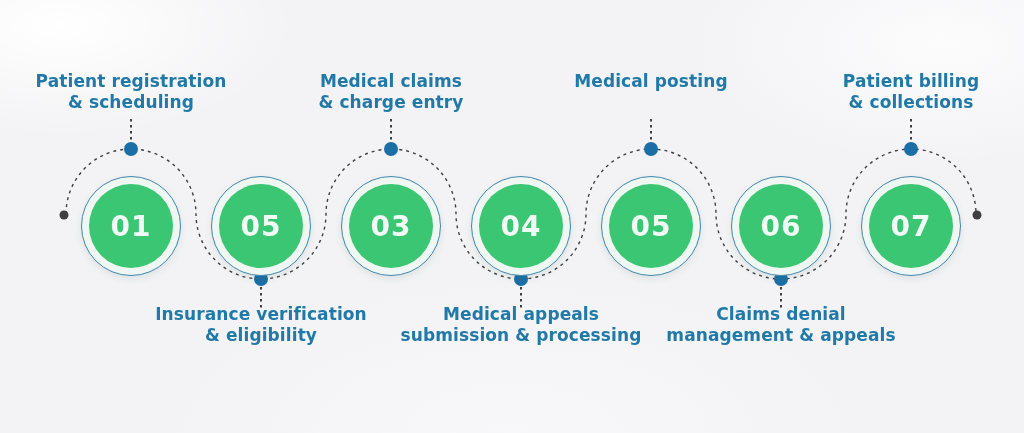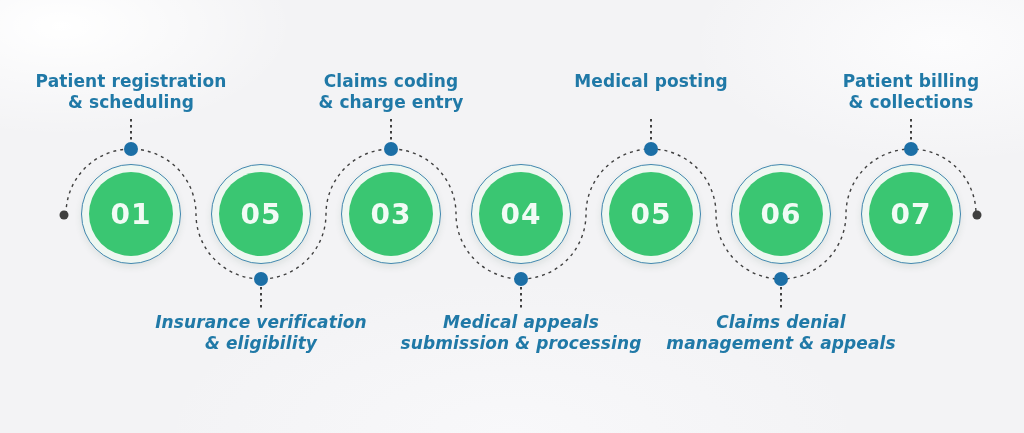--- a/index.html
+++ b/index.html
@@ -40,21 +40,21 @@
     stroke:var(--line);
     stroke-width:2;
     stroke-dasharray:2.5 3.5;
   }
   .ndot{fill:var(--dot);}
   .edot{fill:var(--end);}
   .step{position:absolute;left:0;top:0;}
   .node{
     position:absolute;
     left:calc(var(--cx) - 50px);
-    top:164px;
+    top:176px;
     width:100px;height:100px;
     border-radius:50%;
     border:1.5px solid var(--ring);
     background:var(--gap);
     display:flex;align-items:center;justify-content:center;
     box-shadow:0 3px 7px rgba(40,90,60,0.10);
   }
   .node-inner{
     width:84px;height:84px;border-radius:50%;
     background:var(--green);
@@ -67,21 +67,21 @@
     left:calc(var(--cx) - 135px);
     width:270px;
     text-align:center;
     color:var(--label);
     font-size:17px;font-weight:700;
     line-height:21px;
     letter-spacing:0.1px;
   }
   .label span{display:block;}
   .pos-top{top:71px;}
-  .pos-bottom{top:312px;font-style:italic;}
+  .pos-bottom{top:304px;}
 </style>
 </head>
 <body>
 
 <div class="canvas">
 
   <svg class="connector" viewBox="0 0 1024 433" aria-hidden="true">
     <path class="wave" d="M66 214 A65 65 0 0 1 196 214 A65 65 0 0 0 326 214 A65 65 0 0 1 456 214 A65 65 0 0 0 586 214 A65 65 0 0 1 716 214 A65 65 0 0 0 846 214 A65 65 0 0 1 976 214"></path>
 
     <line class="stub" x1="131" y1="119" x2="131" y2="141"></line>
@@ -119,21 +119,21 @@
       <span>Insurance verification</span>
       <span>&amp; eligibility</span>
     </div>
     <div class="node">
       <div class="node-inner">05</div>
     </div>
   </div>
 
   <div class="step" style="--cx:391px">
     <div class="label pos-top">
-      <span>Claims coding</span>
+      <span>Medical claims</span>
       <span>&amp; charge entry</span>
     </div>
     <div class="node">
       <div class="node-inner">03</div>
     </div>
   </div>
 
   <div class="step" style="--cx:521px">
     <div class="label pos-bottom">
       <span>Medical appeals</span>

